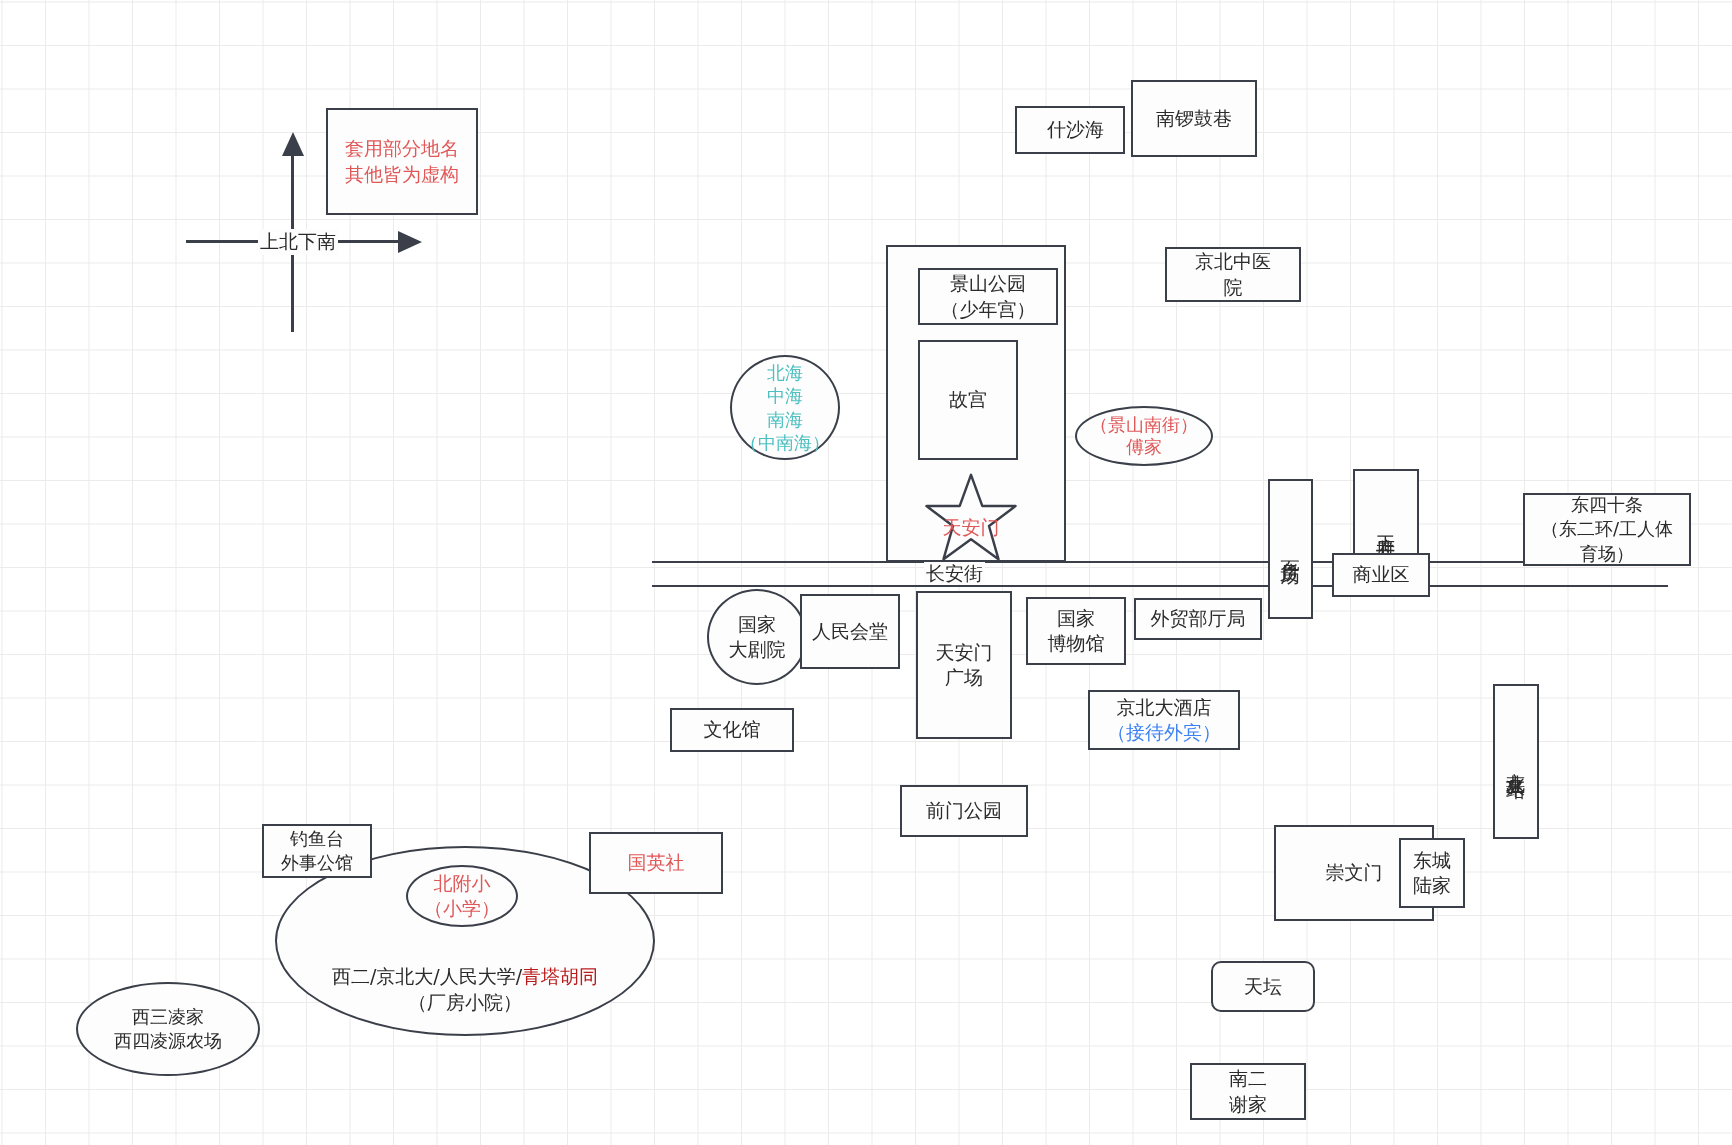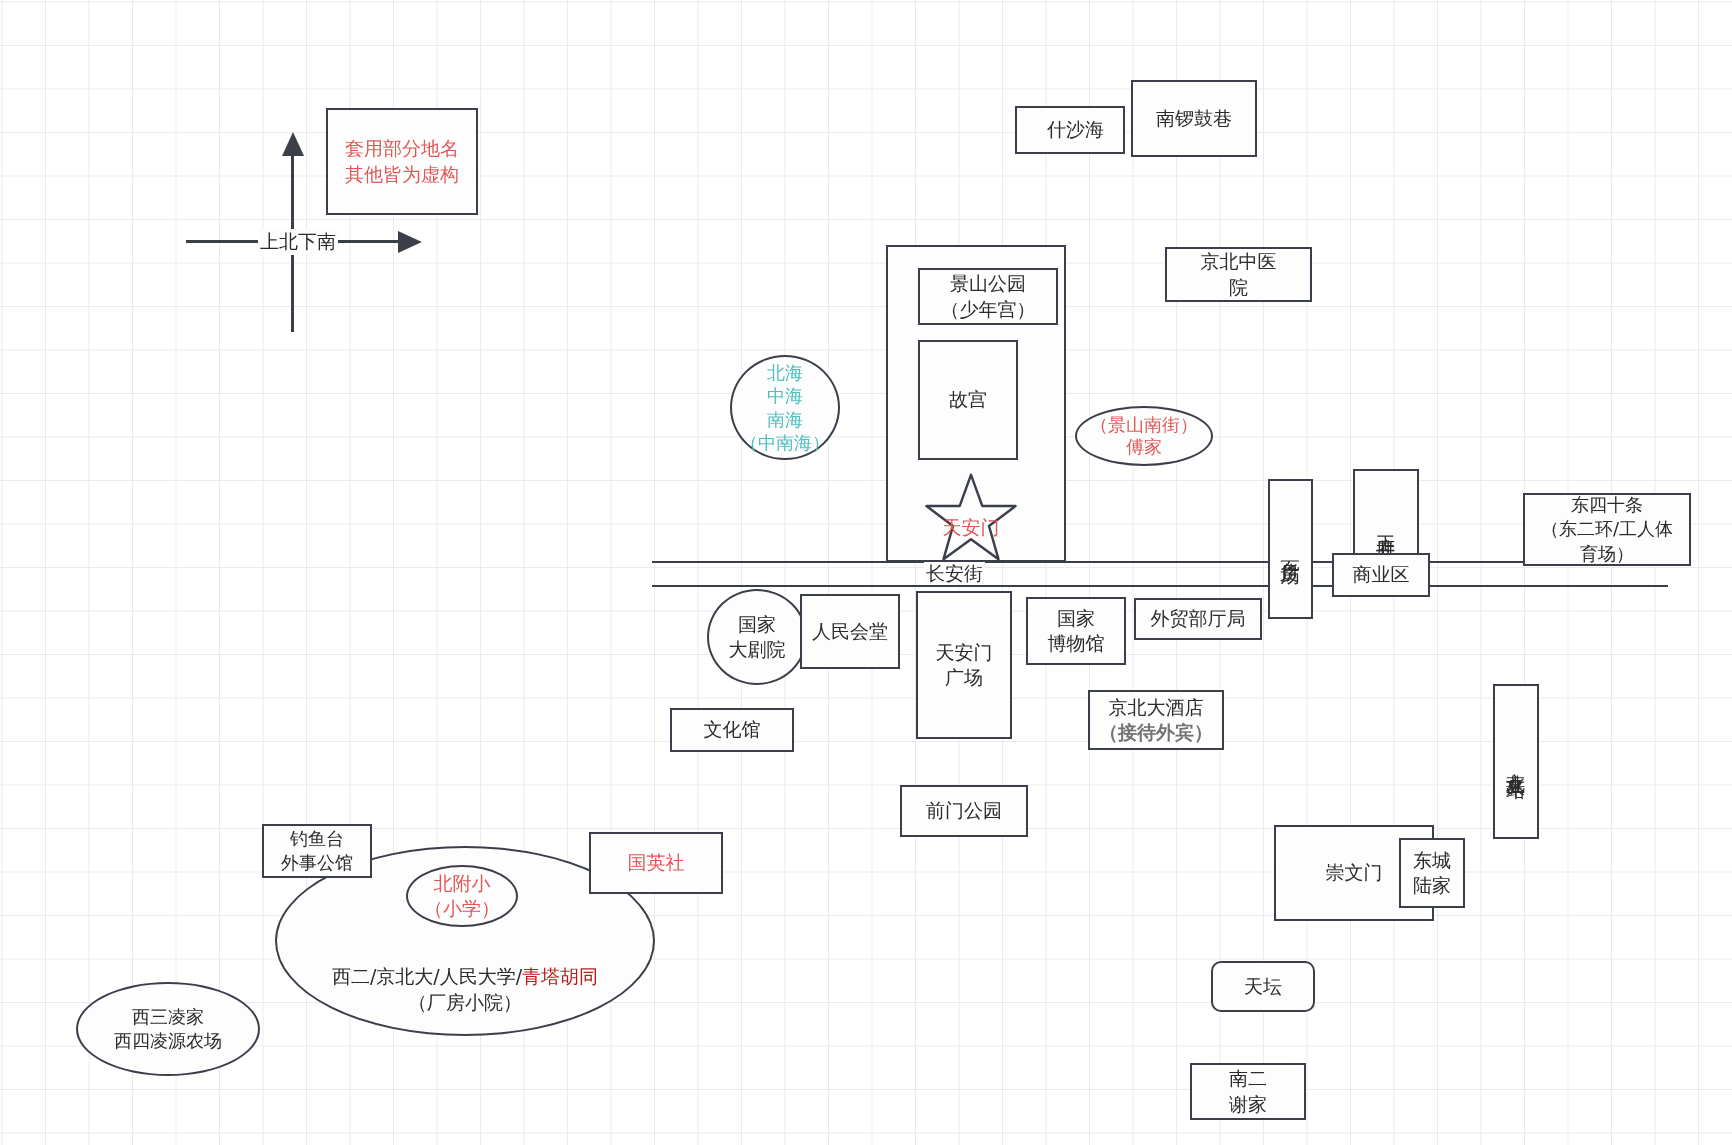--- a/index.html
+++ b/index.html
@@ -93,21 +93,21 @@
   <div class="axis-label" style="left:258px; top:229px;">上北下南</div>
 
   <div class="node" style="left:326px; top:108px; width:152px; height:107px; flex-direction:column; border-width:2.4px;">
     <span class="node red" style="position:static;border:none;background:transparent;padding:0;">套用部分地名</span>
     <span class="node red" style="position:static;border:none;background:transparent;padding:0;">其他皆为虚构</span>
   </div>
 
   <div class="node" style="left:1131px; top:80px; width:126px; height:77px;">南锣鼓巷</div>
   <div class="node" style="left:1015px; top:106px; width:110px; height:48px;padding-left:15px;">什沙海</div>
 
-  <div class="node" style="left:1165px; top:247px; width:147px; height:55px;">京北中医
+  <div class="node" style="left:1165px; top:247px; width:136px; height:55px;">京北中医
 院</div>
 
   <div class="node" style="left:886px; top:245px; width:180px; height:317px; background:#fdfdfd;"></div>
   <div class="node" style="left:918px; top:268px; width:140px; height:57px;">景山公园
 （少年宫）</div>
   <div class="node" style="left:918px; top:340px; width:100px; height:120px;">故宫</div>
 
   <div class="star-wrap" style="left:912px; top:472px; width:118px; height:90px;">
     <svg viewBox="0 0 100 95" width="118" height="90">
       <polygon points="50,3 62,36 97,36 69,57 79,92 50,71 21,92 31,57 3,36 38,36" fill="#fdfdfd" stroke="#3a3f4a" stroke-width="2.6" stroke-linejoin="round"></polygon>
@@ -139,23 +139,23 @@
 大剧院</div>
   <div class="node" style="left:800px; top:594px; width:100px; height:75px;">人民会堂</div>
   <div class="node" style="left:916px; top:591px; width:96px; height:148px;">天安门
 广场</div>
   <div class="node" style="left:1026px; top:597px; width:100px; height:68px;">国家
 博物馆</div>
   <div class="node" style="left:1134px; top:598px; width:128px; height:42px;">外贸部厅局</div>
 
   <div class="node" style="left:670px; top:708px; width:124px; height:44px;">文化馆</div>
 
-  <div class="node" style="left:1088px; top:690px; width:136px; height:60px; flex-direction:column;">
+  <div class="node" style="left:1088px; top:690px; width:152px; height:60px; flex-direction:column;">
     <span style="color:#2b2b2b;">京北大酒店</span>
-    <span style="color:#737373;font-weight:bold;">（接待外宾）</span>
+    <span style="color:#3b82f6;">（接待外宾）</span>
   </div>
 
   <div class="node" style="left:900px; top:785px; width:128px; height:52px;">前门公园</div>
 
   <div class="node vertical" style="left:1493px; top:684px; width:46px; height:155px;">京北火车站</div>
 
   <div class="node ellipse" style="left:275px; top:846px; width:380px; height:190px; flex-direction:column; justify-content:flex-start; padding-top:88px;">
     <div class="mixed">
       <span class="k">西二/京北大/人民大学/</span><span class="r">青塔胡同</span>
     </div>

